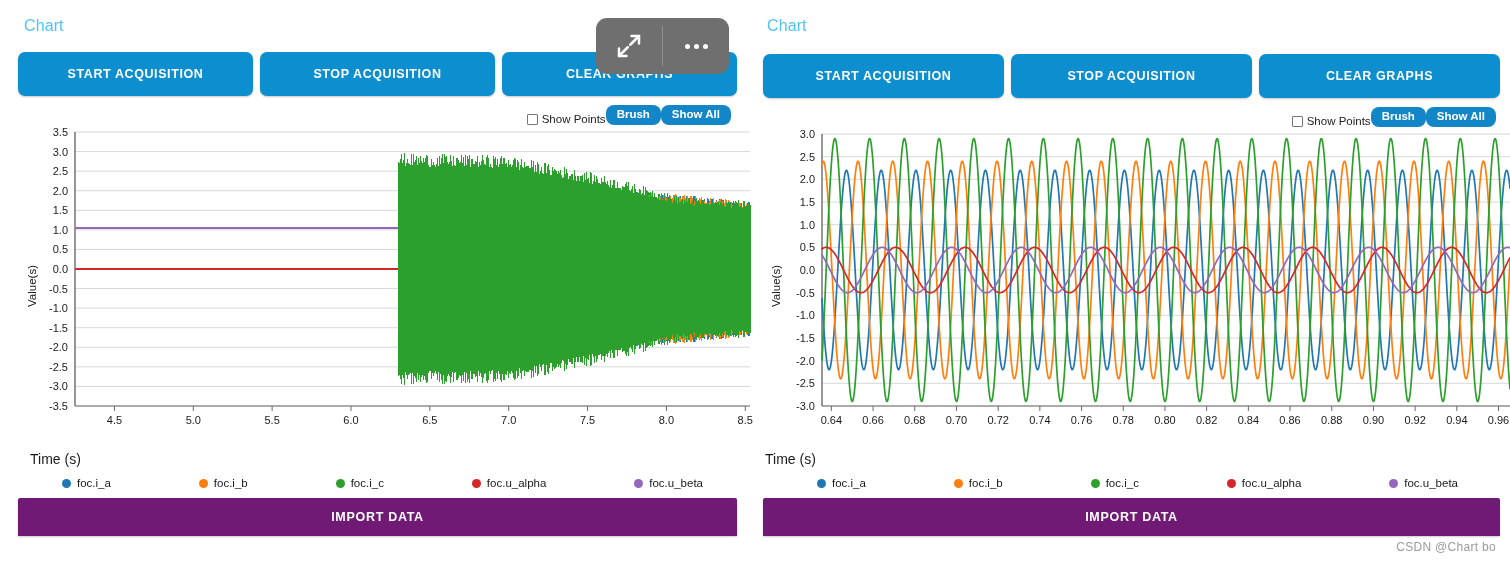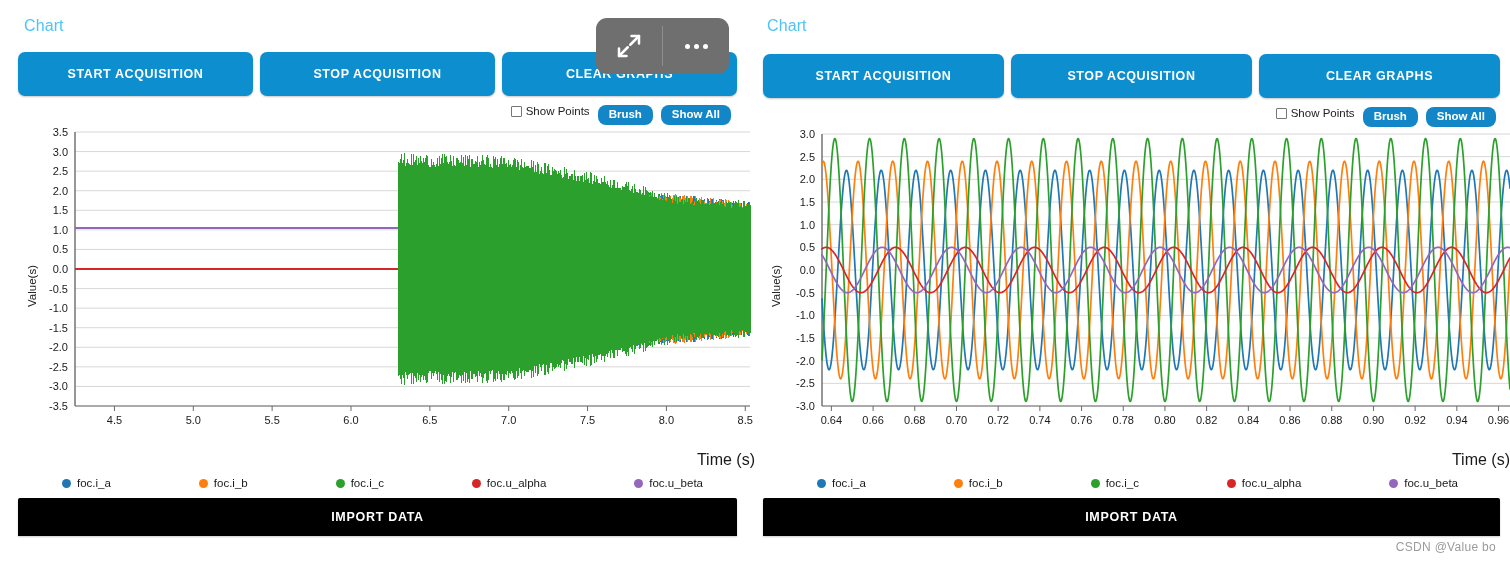--- a/index.html
+++ b/index.html
@@ -65,22 +65,21 @@
     box-shadow: 0 1px 2px rgba(0,0,0,.22);
   }
 
   
   .ctrl-row {
     position: absolute;
     right: 24px;
     top: 105px;
     height: 20px;
     display: flex;
-    align-items: flex-start;
-    gap: 8px;
+    align-items: flex-end;
   }
   .panel-right .ctrl-row { right: 14px; top: 107px; }
   .chk-wrap {
     display: flex;
     align-items: center;
     gap: 4px;
     font-size: 11.5px;
     color: #222222;
     user-select: none;
   }
@@ -128,22 +127,22 @@
     color: #1a1a1a;
     white-space: nowrap;
   }
   .panel-left .ylabel { left: -1px; }
   .panel-right .ylabel { left: -12px; }
   .plot-svg { position: absolute; left: 0; top: 0; }
   .xlabel {
     position: absolute;
     left: 0; right: 0;
     top: 325px;
-    text-align: right;
-    font-size: 16px;
+    text-align: left;
+    font-size: 14px;
     color: #1a1a1a;
   }
   .panel-left .xlabel { padding-left: 30px; }
   .panel-right .xlabel { padding-left: 10px; }
 
   
   .legend {
     position: absolute;
     left: 18px; right: 8px;
     top: 347px;
@@ -168,21 +167,21 @@
     flex: 0 0 auto;
   }
 
   
   .import-btn {
     position: absolute;
     left: 18px;
     top: 498px;
     width: 719px;
     height: 38px;
-    background: #000000;
+    background: #701a75;
     color: #ffffff;
     border: none;
     border-radius: 2px 2px 0 0;
     font-family: "Liberation Sans", sans-serif;
     font-size: 12.5px;
     font-weight: bold;
     letter-spacing: .7px;
     cursor: pointer;
     box-shadow: 0 1px 2px rgba(0,0,0,.2);
   }
@@ -487,14 +486,14 @@
     <span class="overlay-sep"></span>
     <button class="overlay-btn">
       <span class="dots">
           <i></i>
           <i></i>
           <i></i>
         </span>
     </button>
   </div>
 
-  <div class="watermark">CSDN @Value bo</div>
+  <div class="watermark">CSDN @Chart bo</div>
 </div>
 
 </body></html>

